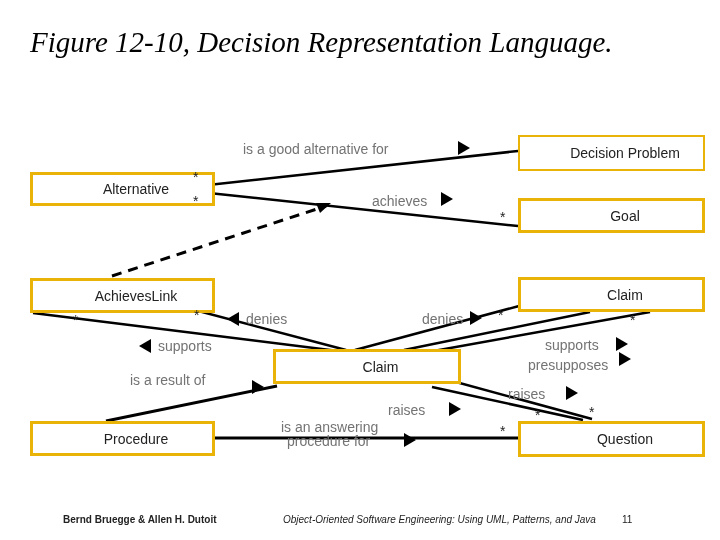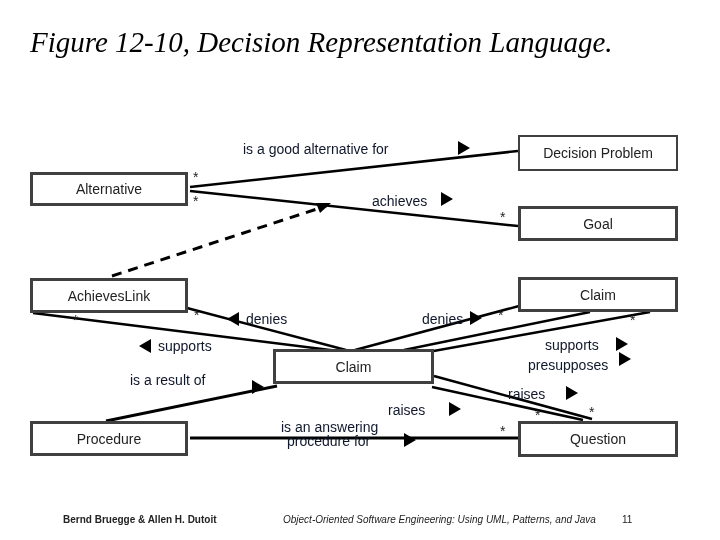--- a/index.html
+++ b/index.html
@@ -2,25 +2,25 @@
 <html><head>
 <meta charset="utf-8">
 <style>
   html,body{margin:0;padding:0;background:#fff;}
   .slide{position:relative;width:720px;height:540px;background:#ffffff;overflow:hidden;
          font-family:"Liberation Sans",sans-serif;color:#111;}
   .title{position:absolute;left:30px;top:26px;width:640px;
          font-family:"Liberation Serif",serif;font-size:29px;font-weight:normal;font-style:italic;
          color:#000;white-space:nowrap;}
   svg.lines{position:absolute;left:0;top:0;z-index:1;}
-  .uml-box{position:absolute;background:#fff;border:3px solid #404040;z-index:2;
+  .uml-box{position:absolute;background:#fff;border:3px solid #eab308;z-index:2;
            display:flex;align-items:center;justify-content:center;
-           font-size:14px;color:#222;white-space:nowrap;}
+           font-size:14px;color:#222;white-space:nowrap;padding-left:27px;}
   .uml-box.thin{border-width:2px;}
-  .lbl{position:absolute;z-index:3;font-size:14px;color:#0f172a;white-space:nowrap;line-height:14px;}
+  .lbl{position:absolute;z-index:3;font-size:14px;color:#737373;white-space:nowrap;line-height:14px;}
   .mult{position:absolute;z-index:3;font-size:14px;color:#222;line-height:14px;}
   .tri-r{position:absolute;z-index:3;width:0;height:0;
          border-top:7px solid transparent;border-bottom:7px solid transparent;
          border-left:12px solid #000;}
   .tri-l{position:absolute;z-index:3;width:0;height:0;
          border-top:7px solid transparent;border-bottom:7px solid transparent;
          border-right:12px solid #000;}
   .footer{position:absolute;z-index:3;font-family:Liberation Sans, sans-serif;font-size:10px;color:#222;
           white-space:nowrap;}
   .footer.authors{left:63px;top:514px;font-weight:700;}
@@ -49,21 +49,21 @@
     <line x1="432" y1="387" x2="583" y2="420" stroke="#000" stroke-width="2.5"></line>
     <line x1="190" y1="438" x2="518" y2="438" stroke="#000" stroke-width="3"></line>
   </svg>
 
   <div class="uml-box" style="left:30px;top:172px;width:152px;height:28px;">
     <span>Alternative</span>
   </div>
   <div class="uml-box thin" style="left:518px;top:135px;width:156px;height:32px;">
     <span>Decision Problem</span>
   </div>
-  <div class="uml-box" style="left:518px;top:206px;width:154px;height:29px;">
+  <div class="uml-box" style="left:518px;top:198px;width:154px;height:29px;">
     <span>Goal</span>
   </div>
   <div class="uml-box" style="left:30px;top:278px;width:152px;height:29px;">
     <span>AchievesLink</span>
   </div>
   <div class="uml-box" style="left:518px;top:277px;width:154px;height:29px;">
     <span>Claim</span>
   </div>
   <div class="uml-box" style="left:273px;top:349px;width:155px;height:29px;">
     <span>Claim</span>

